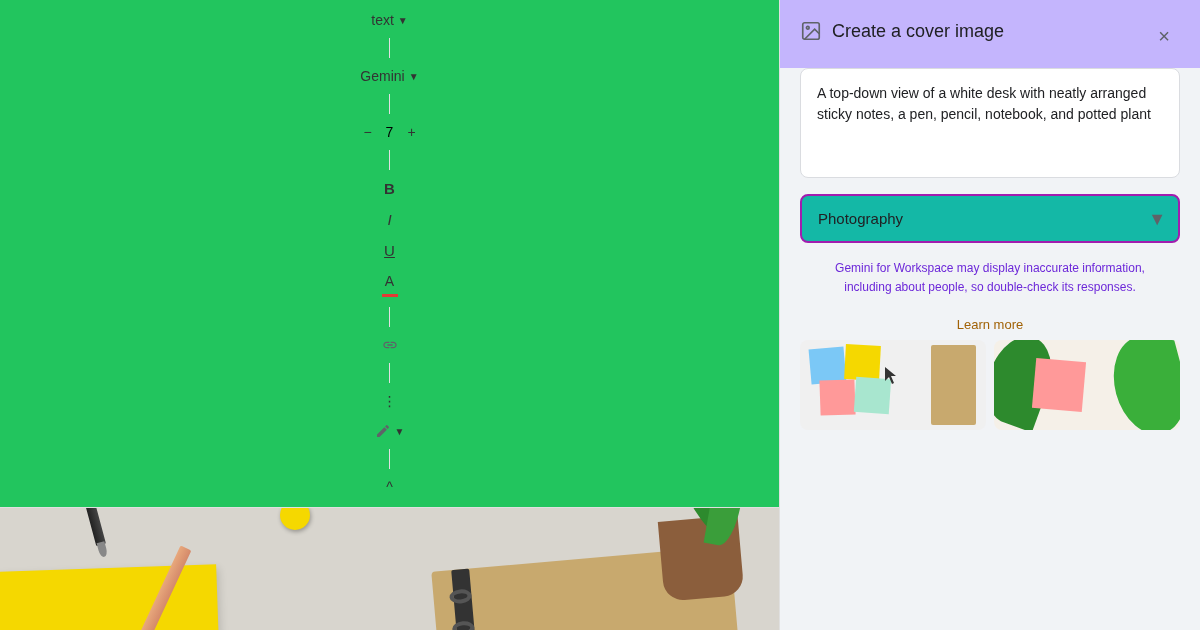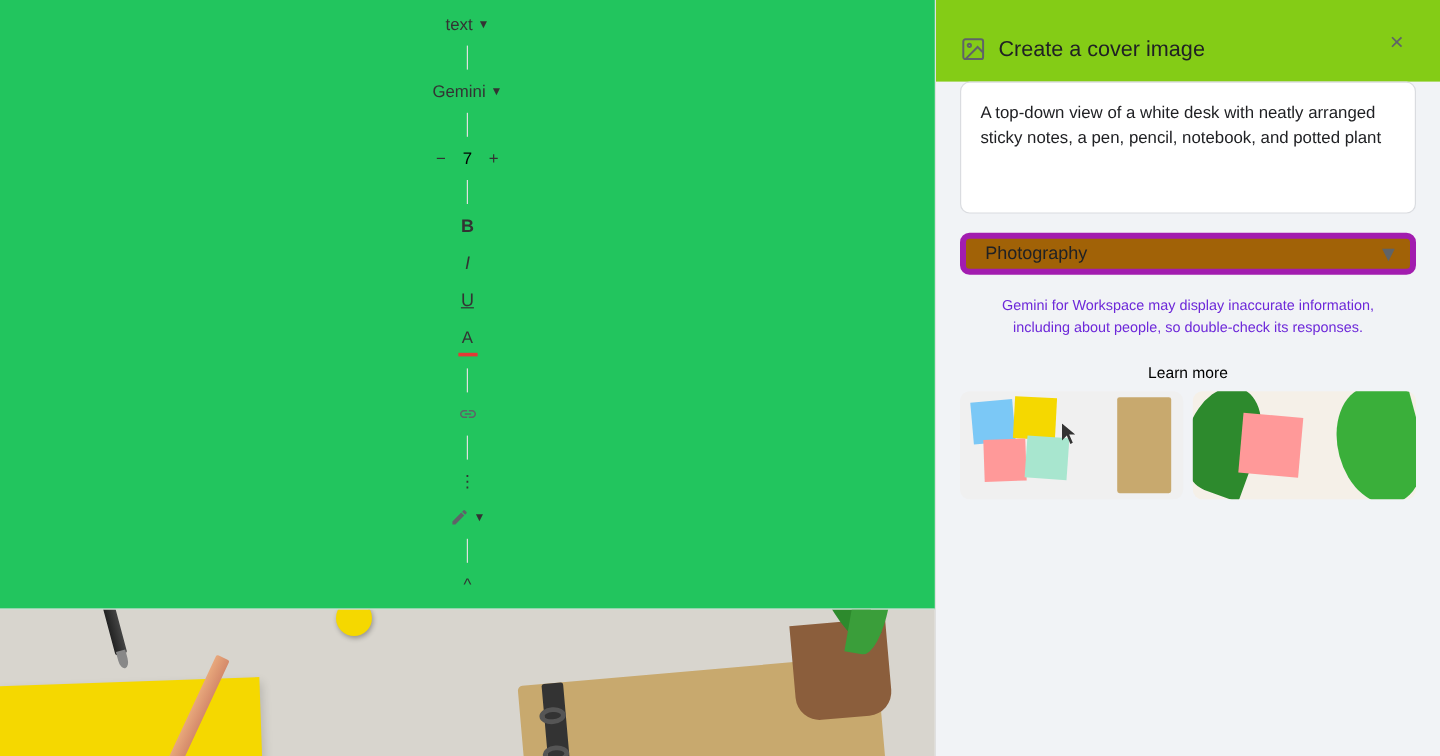--- a/index.html
+++ b/index.html
@@ -233,24 +233,24 @@
       width: 420px;
       background: #f1f3f6;
       display: flex;
       flex-direction: column;
       padding: 0;
       overflow-y: auto;
     }
 
     .sidebar-header {
       display: flex;
-      align-items: flex-end;
+      align-items: flex-start;
       justify-content: space-between;
       padding: 20px 20px 16px 20px;
-      background: #84cc16;
+      background: #c4b5fd;
     }
 
     .sidebar-title {
       display: flex;
       align-items: center;
       gap: 10px;
       font-size: 18px;
       font-weight: 500;
       color: #202124;
     }
@@ -286,24 +286,24 @@
       font-size: 14px;
       color: #202124;
       line-height: 1.5;
       resize: none;
       min-height: 110px;
       font-family: Arial, sans-serif;
     }
 
     .style-dropdown {
       width: 100%;
-      background: #a16207;
-      border: 5px solid #a21caf;
+      background: #14b8a6;
+      border: 2px solid #a21caf;
       border-radius: 8px;
-      padding: 4px 16px;
+      padding: 14px 16px;
       font-size: 15px;
       color: #202124;
       appearance: none;
       cursor: pointer;
       font-family: Arial, sans-serif;
     }
     .dropdown-wrapper {
       position: relative;
     }
     .dropdown-arrow {
@@ -332,21 +332,21 @@
 
     .disclaimer-text {
       font-size: 12px;
       color: #6d28d9;
       text-align: center;
       line-height: 1.6;
       padding: 0 10px;
     }
 
     .learn-more-link {
-      color: #000000;
+      color: #a16207;
       text-decoration: none;
       display: block;
       text-align: center;
       font-size: 13px;
       margin-top: 4px;
       cursor: pointer;
     }
 
     .image-thumbnails {
       display: grid;

